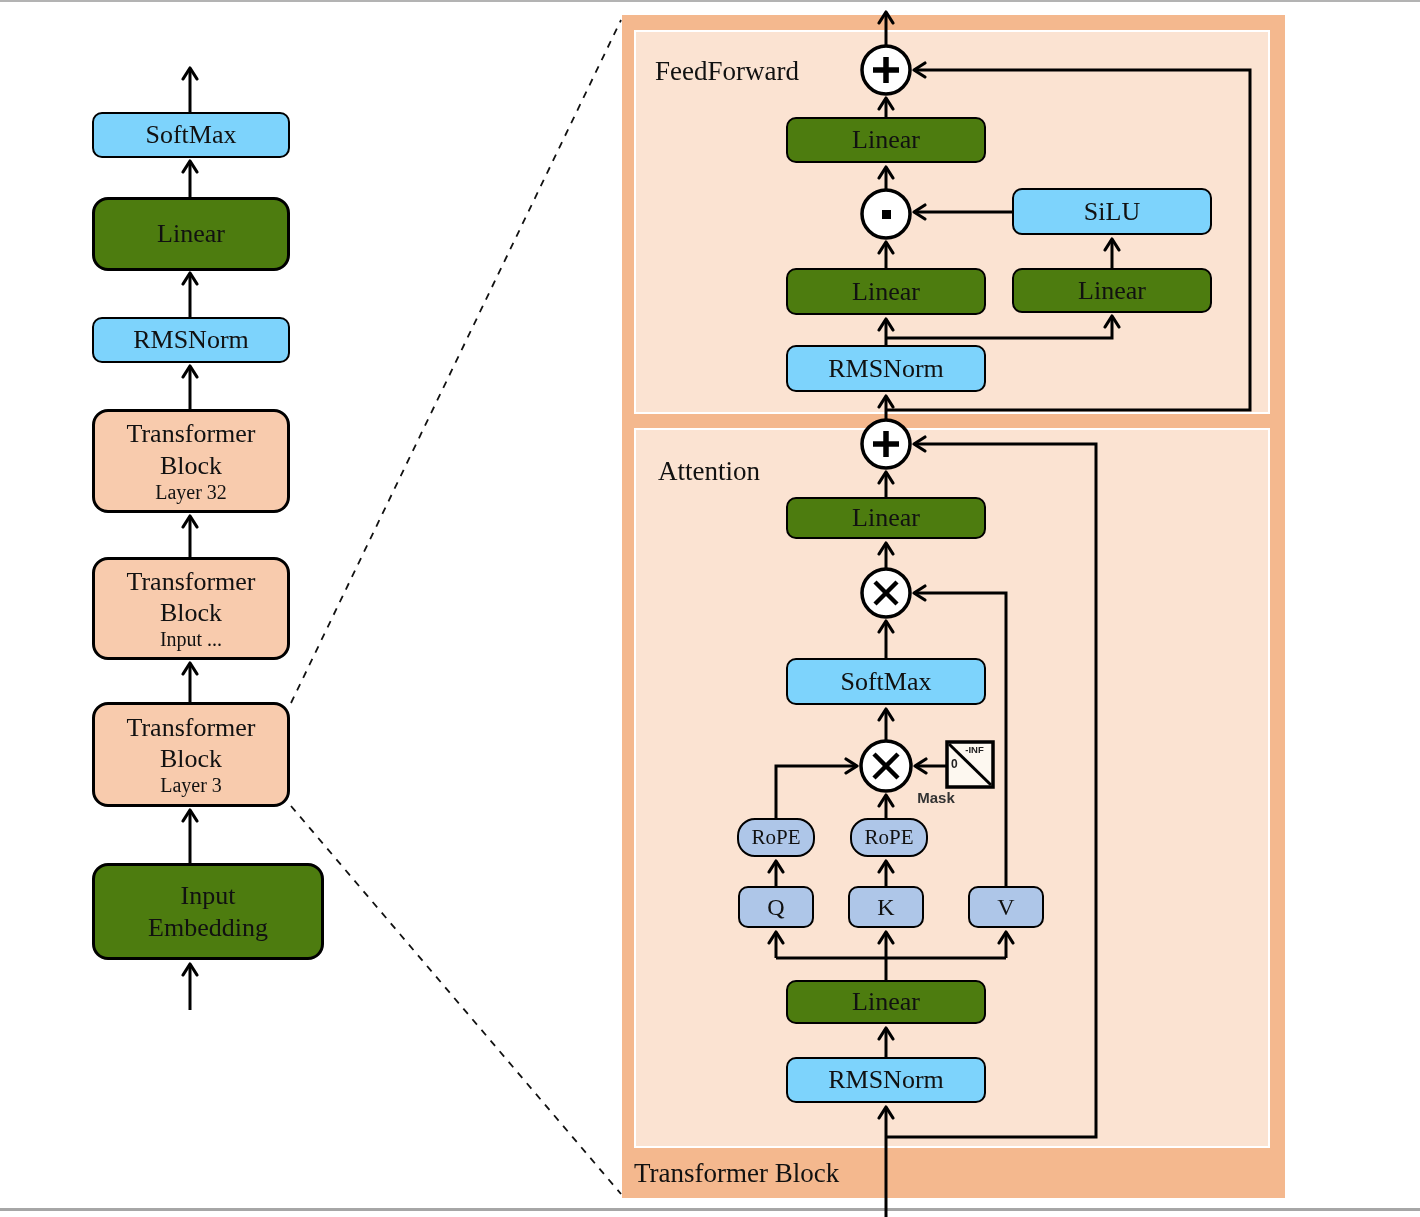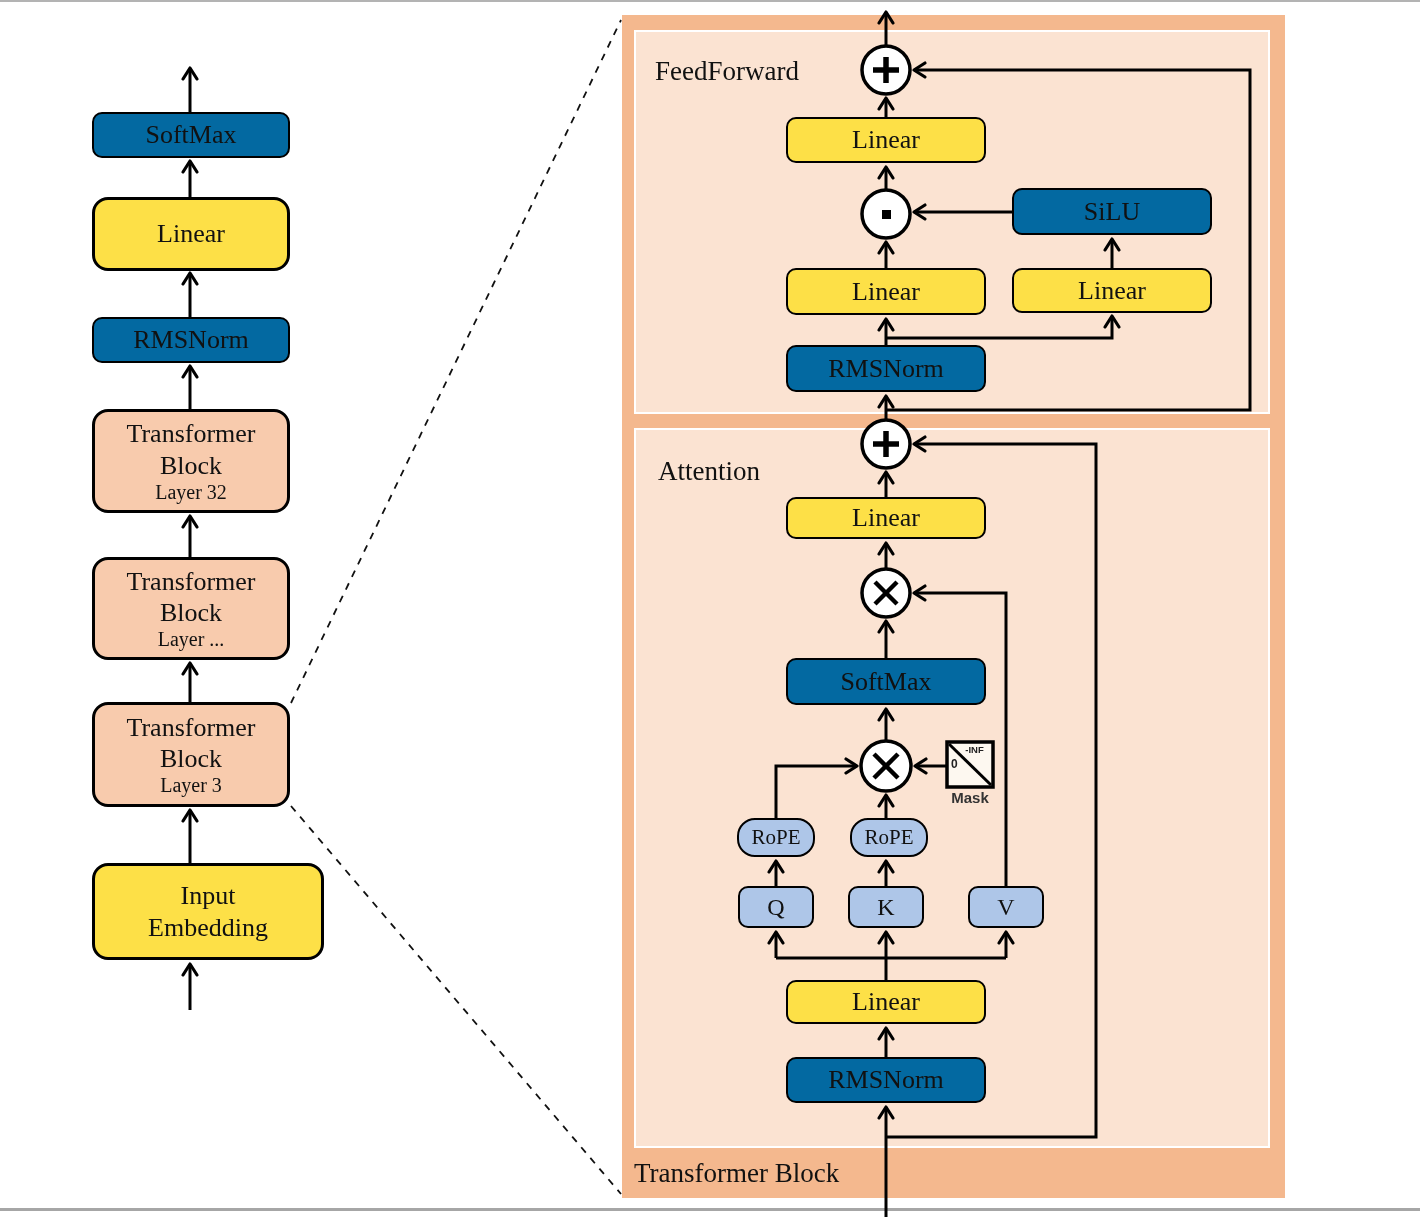--- a/index.html
+++ b/index.html
@@ -7,22 +7,22 @@
          font-family:"Liberation Serif", serif;color:#111;}
   .edge{position:absolute;left:0;width:1420px;}
   .panel{position:absolute;box-sizing:border-box;}
   .panel-outer{background:#f4b88e;}
   .panel-inner{background:#fbe3d2;border:2px solid #ffffff;}
   svg.wires{position:absolute;left:0;top:0;z-index:3;}
   .block{position:absolute;box-sizing:border-box;border:2.5px solid #000;border-radius:10px;
          display:flex;flex-direction:column;align-items:center;justify-content:center;
          text-align:center;line-height:1.2;z-index:4;}
   .big{border-radius:16px;border-width:3px;}
-  .green{background:#0369a1;}
-  .blue{background:#fde047;}
+  .green{background:#7dd3fc;}
+  .blue{background:#4d7c0f;}
   .blue2{background:#aec6e8;}
   .orange{background:#f8cbad;}
   .fs26{font-size:26px;}
   .fs24{font-size:24px;}
   .fs21{font-size:21px;border-radius:18px;}
   .sub{font-size:20px;line-height:1.15;}
   .wrap{max-width:160px;}
   .sec-label{position:absolute;font-size:27px;z-index:4;}
   .mask-text{position:absolute;z-index:5;font-family:"Liberation Sans", sans-serif;color:#222;}
 </style>
@@ -118,42 +118,42 @@
     </g>
 
     <g>
       <rect x="947" y="742" width="46" height="45" fill="#fdf8f0" stroke="#000" stroke-width="3.5"></rect>
       <line x1="949" y1="744" x2="991" y2="785" stroke="#000" stroke-width="3"></line>
     </g>
   </svg>
 
   <div class="mask-text" style="left:958px;top:744px;width:33px;text-align:center;font-size:9.5px;font-weight:bold;">-INF</div>
   <div class="mask-text" style="left:951px;top:757px;font-size:12px;font-weight:bold;">0</div>
-  <div class="mask-text" style="left:939px;top:789px;width:62px;text-align:center;font-size:15px;font-weight:600;color:#333;">Mask</div>
+  <div class="mask-text" style="left:905px;top:789px;width:62px;text-align:center;font-size:15px;font-weight:600;color:#333;">Mask</div>
 
   <div class="sec-label" style="left:655px;top:56px;">FeedForward</div>
   <div class="sec-label" style="left:658px;top:456px;">Attention</div>
   <div class="sec-label" style="left:634px;top:1158px;">Transformer Block</div>
 
   <div class="block green fs26" style="left:92px;top:112px;width:198px;height:46px;">
     <span>SoftMax</span>
   </div>
   <div class="block blue fs26 big" style="left:92px;top:197px;width:198px;height:74px;">
     <span>Linear</span>
   </div>
   <div class="block green fs26" style="left:92px;top:317px;width:198px;height:46px;">
     <span>RMSNorm</span>
   </div>
   <div class="block orange fs26 big" style="left:92px;top:409px;width:198px;height:104px;">
     <span class="wrap">Transformer Block</span>
     <span class="sub">Layer 32</span>
   </div>
   <div class="block orange fs26 big" style="left:92px;top:557px;width:198px;height:103px;">
     <span class="wrap">Transformer Block</span>
-    <span class="sub">Layer ...</span>
+    <span class="sub">Input ...</span>
   </div>
   <div class="block orange fs26 big" style="left:92px;top:702px;width:198px;height:105px;">
     <span class="wrap">Transformer Block</span>
     <span class="sub">Layer 3</span>
   </div>
   <div class="block blue fs26 big" style="left:92px;top:863px;width:232px;height:97px;">
     <span style="max-width:150px;">Input Embedding</span>
   </div>
 
   <div class="block blue fs26" style="left:786px;top:117px;width:200px;height:46px;">

